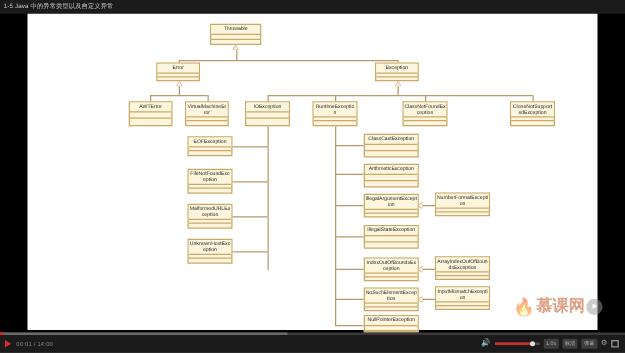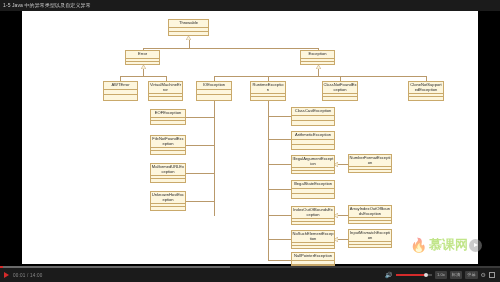--- a/index.html
+++ b/index.html
@@ -55,21 +55,21 @@
   }
   .triw svg { display:block; }
 
   
   #watermark {
     position:absolute; right:18px; bottom:28px;
     display:flex; align-items:center; gap:1px;
     opacity:.5;
   }
   #watermark .wm-flame { color:#e03b2f; font-size:14px; line-height:14px; }
-  #watermark .wm-text { color:#84cc16; font-size:13px; font-weight:bold; letter-spacing:0px; }
+  #watermark .wm-text { color:#c2410c; font-size:13px; font-weight:bold; letter-spacing:0px; }
   #watermark .wm-play {
     width:13px;height:13px;border-radius:50%;background:#9a9a9a;
     display:flex;align-items:center;justify-content:center;
   }
   #watermark .wm-play i {
     width:0;height:0;border-left:4px solid #fff;
     border-top:2.6px solid transparent;border-bottom:2.6px solid transparent;
     margin-left:1px;
   }
 

